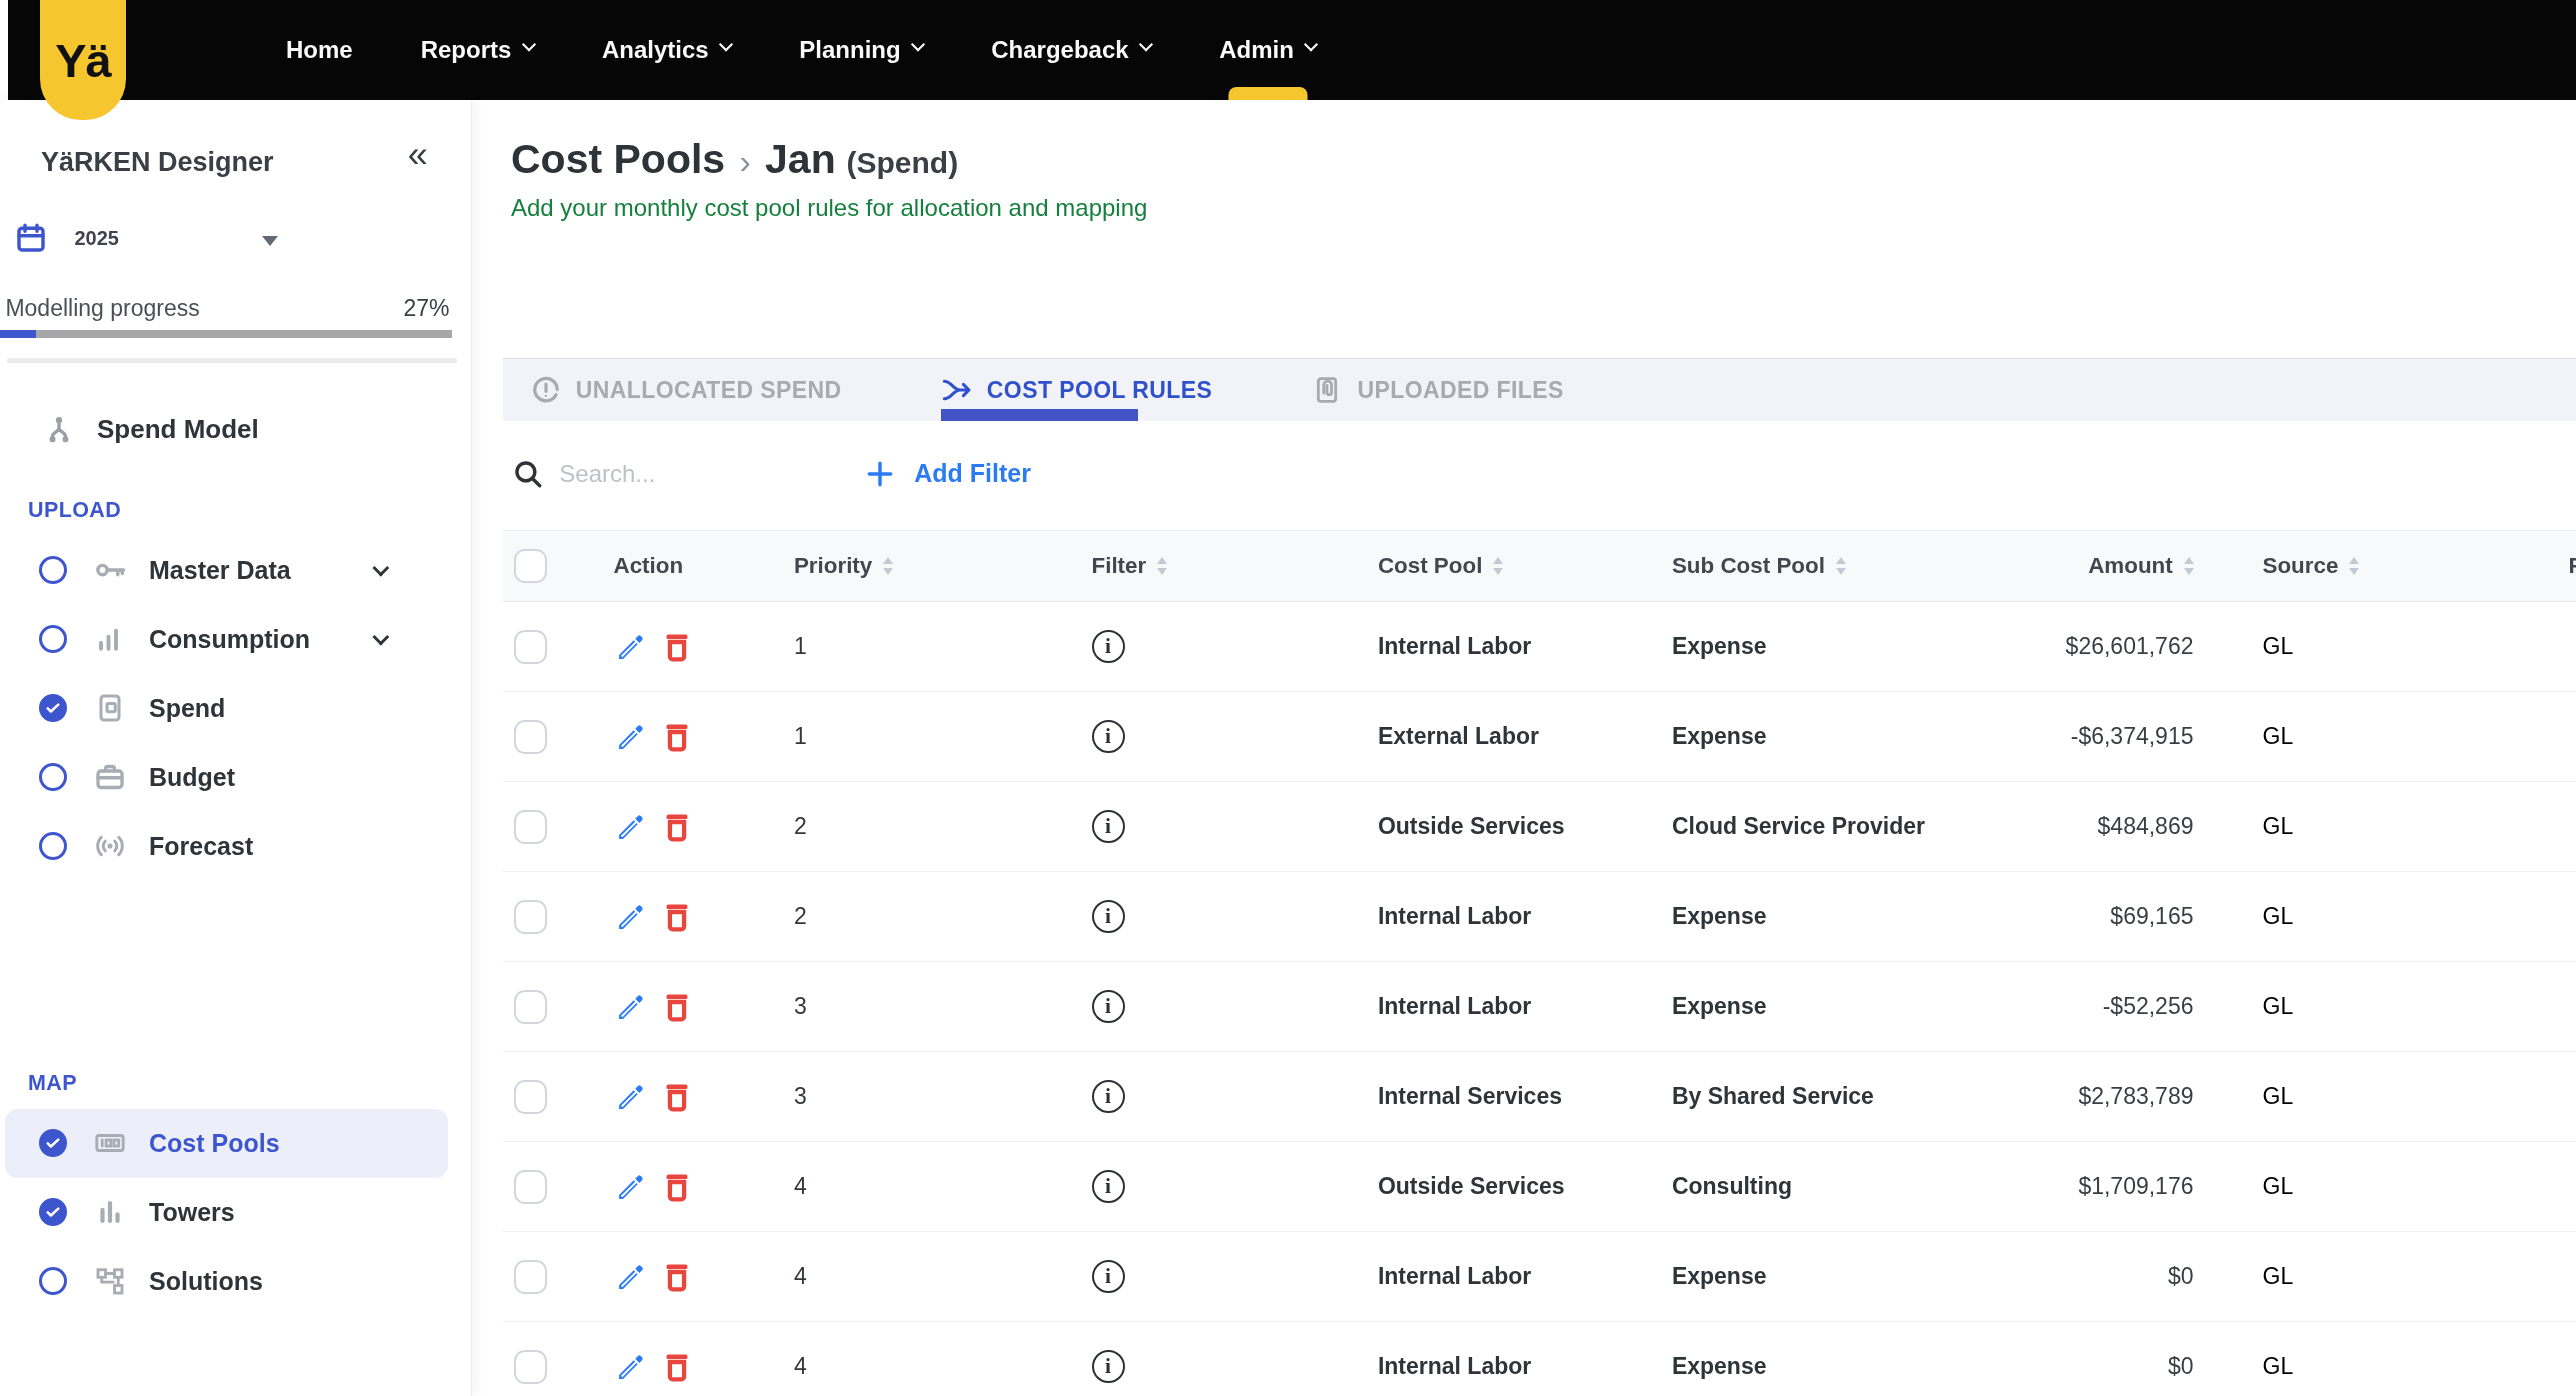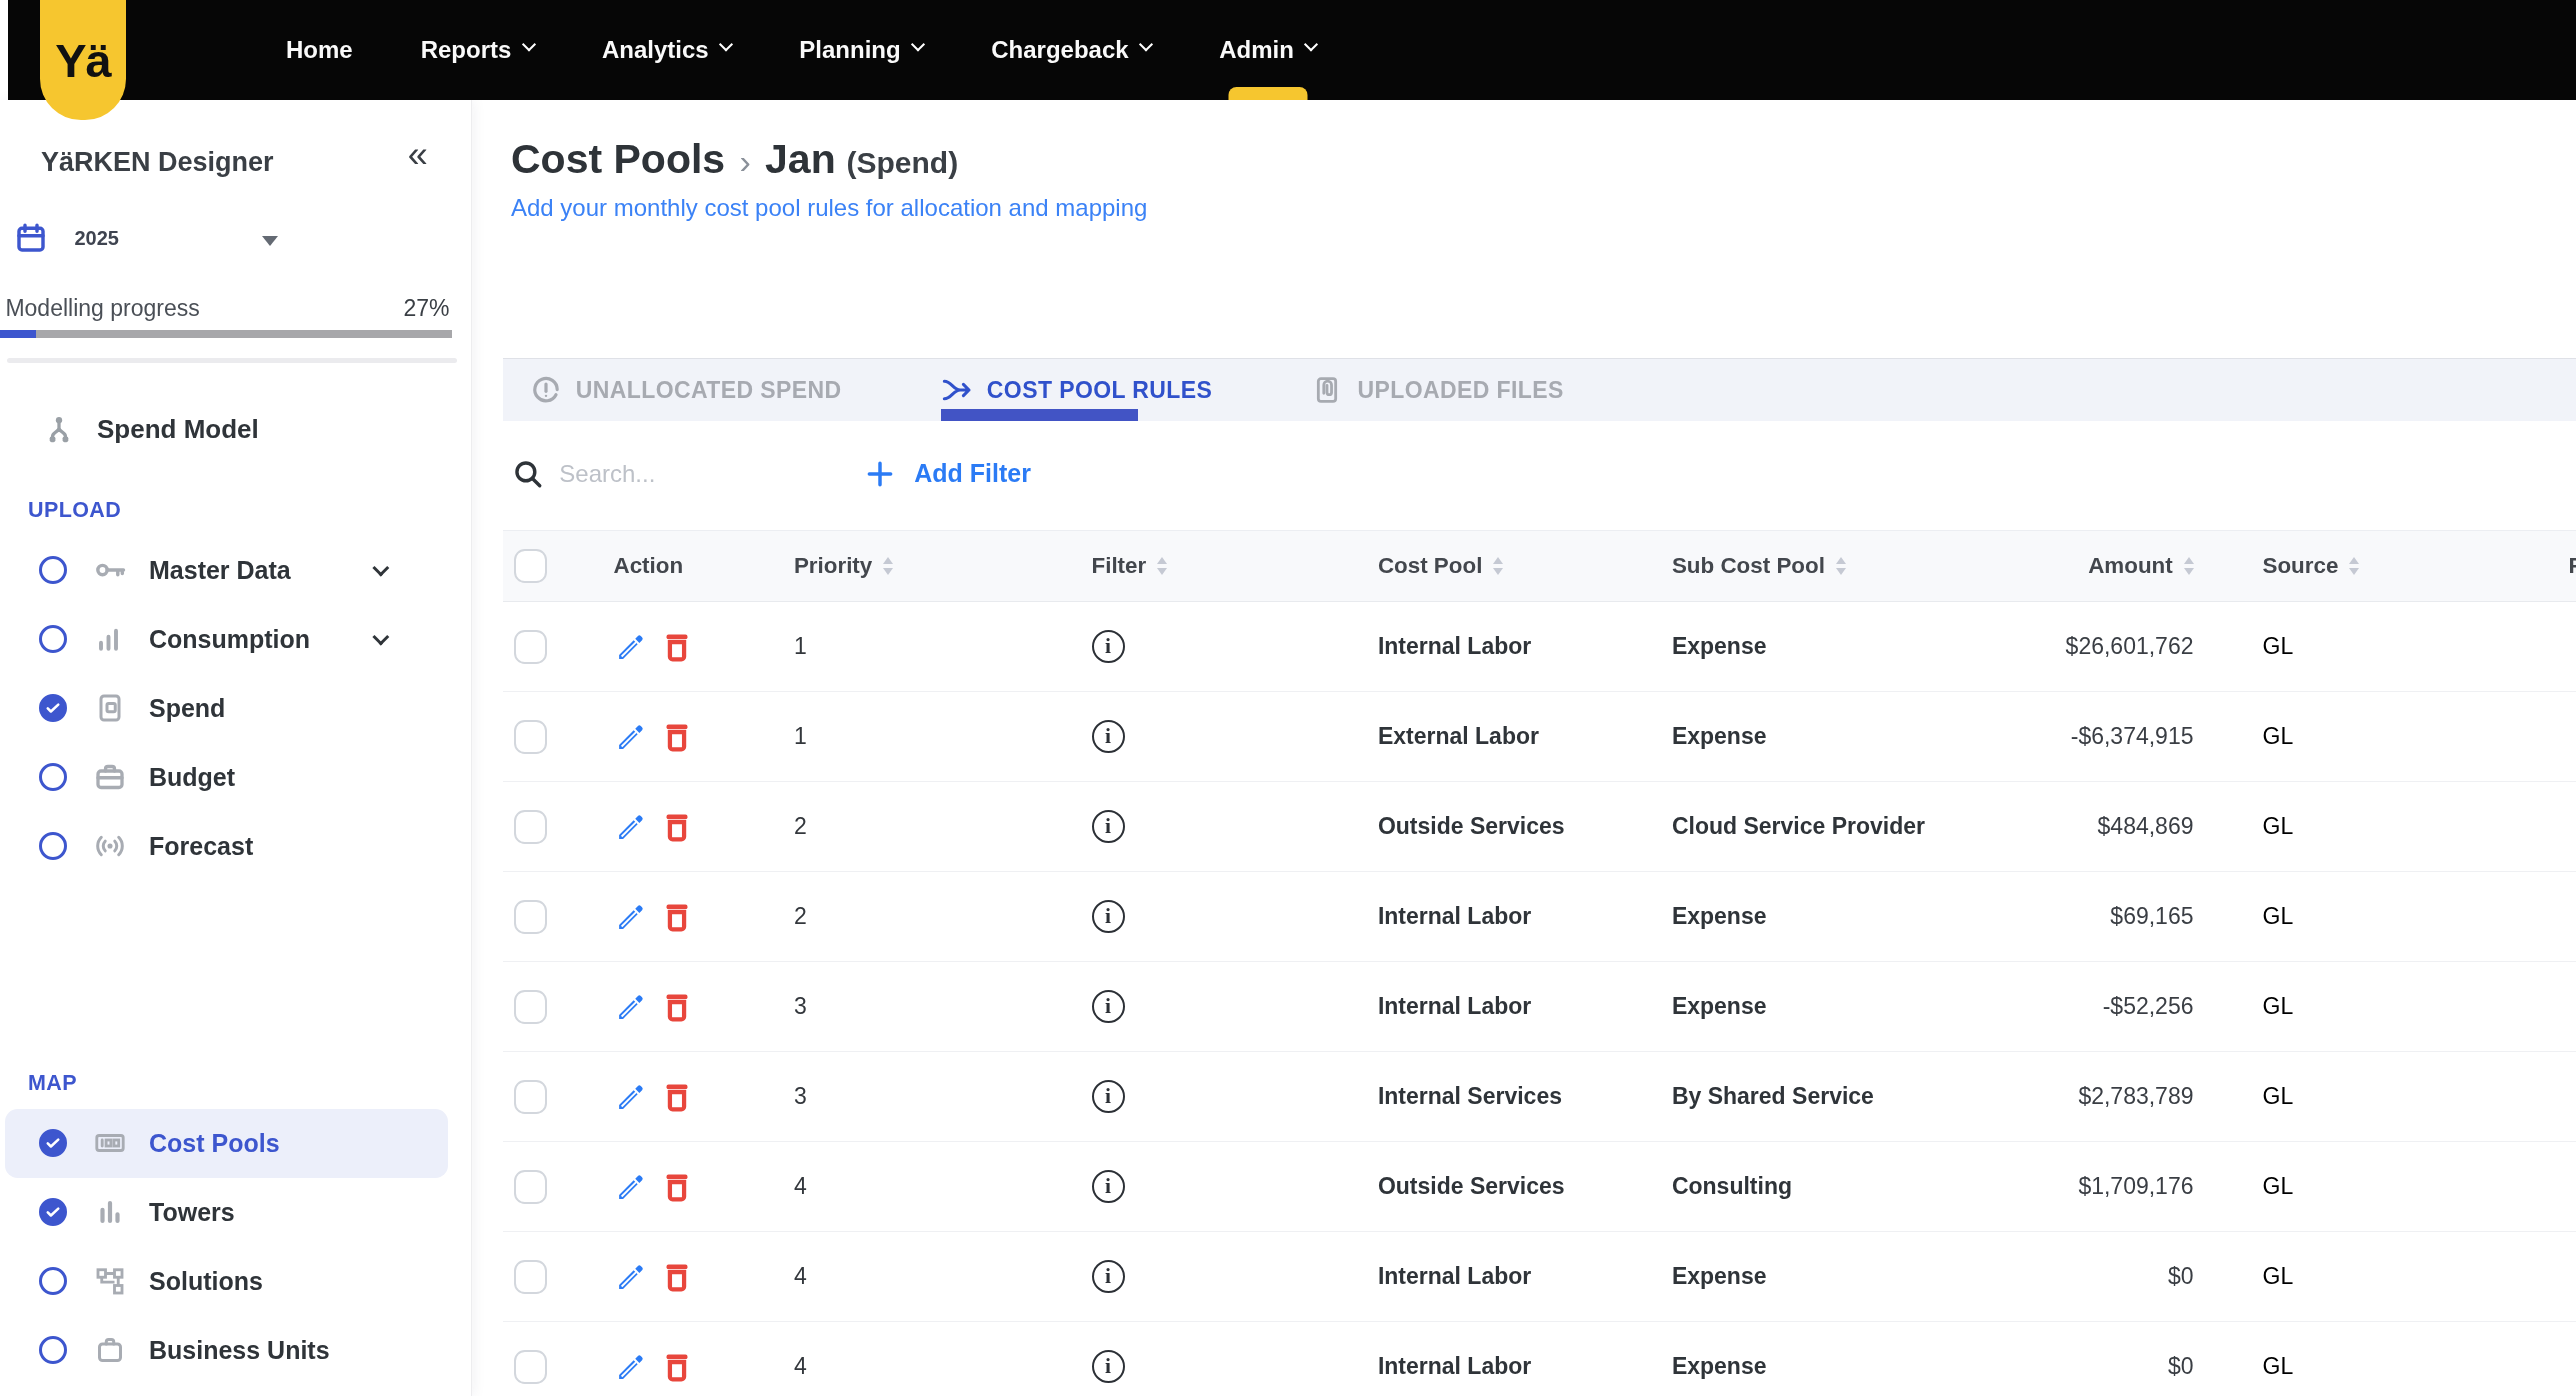--- a/index.html
+++ b/index.html
@@ -55,21 +55,21 @@
   .sb-chevron { position:absolute; right:61px; width:11.7px; height:11.7px; border-right:3.1px solid #2F3439;
                 border-bottom:3.1px solid #2F3439; transform:rotate(45deg); margin-top:-5.4px; }
 
   
   .main { position:absolute; left:472px; top:100px; right:0; bottom:0; background:#fff; }
   .title-block { position:absolute; left:39px; top:36px; }
   .title-line { display:flex; align-items:baseline; }
   .crumb-root, .crumb-cur { font-size:41px; font-weight:700; color:#2E3338; }
   .crumb-sep { font-size:34px; color:#8A9099; margin:0 14.3px; }
   .crumb-suffix { font-size:30px; font-weight:600; color:#3A3F45; margin-left:10.8px; }
-  .subtitle { font-size:24px; color:#3b82f6; margin-top:10.8px; }
+  .subtitle { font-size:24px; color:#15803d; margin-top:10.8px; }
 
   .tabbar { position:absolute; left:30.5px; right:0; top:258px; height:63px; background:#F1F3F9;
             border-top:1.8px solid #DFE1E7; display:flex; align-items:center; padding-left:27px; }
   .tab { position:relative; height:100%; display:flex; align-items:center; gap:14.3px; margin-right:99px;
          color:#A7AAB1; font-size:23px; font-weight:700; letter-spacing:0.4px; cursor:pointer; }
   .tab .t-icon { width:32px; height:32px; color:#A7AAB1; }
   .tab.active { color:#3051CB; }
   .tab.active .t-icon { color:#3051CB; }
   .tab-underline { position:absolute; left:0; bottom:0; width:197px; height:11.7px; background:#4254C5; }
 
@@ -261,28 +261,20 @@
         <div class="sb-item">
           <span class="radio"></span>
           <span class="item-icon"><svg viewBox="0 0 24 24" fill="none" stroke="currentColor" stroke-width="1.9">
               <rect x="4" y="4.5" width="5" height="5"></rect>
               <rect x="15" y="4.5" width="5" height="5"></rect>
               <rect x="15" y="15" width="5" height="5"></rect>
               <path d="M9 7h6M17.5 9.5V15M6.5 9.5v3.2h8.5"></path>
             </svg></span>
           <span class="lbl">Solutions</span>
         </div>
-        <div class="sb-item">
-          <span class="radio"></span>
-          <span class="item-icon"><svg viewBox="0 0 24 24" fill="none" stroke="currentColor" stroke-width="2" stroke-linecap="round">
-              <rect x="5" y="8" width="14" height="11" rx="2"></rect>
-              <path d="M9.5 8V6.6A1.6 1.6 0 0 1 11.1 5h1.8a1.6 1.6 0 0 1 1.6 1.6V8"></path>
-            </svg></span>
-          <span class="lbl">Business Units</span>
-        </div>
       </div>
   </aside>
 
   <main class="main">
     <div class="title-block">
       <div class="title-line">
         <span class="crumb-root">Cost Pools</span>
         <span class="crumb-sep">›</span>
         <span class="crumb-cur">Jan</span>
         <span class="crumb-suffix">(Spend)</span>

